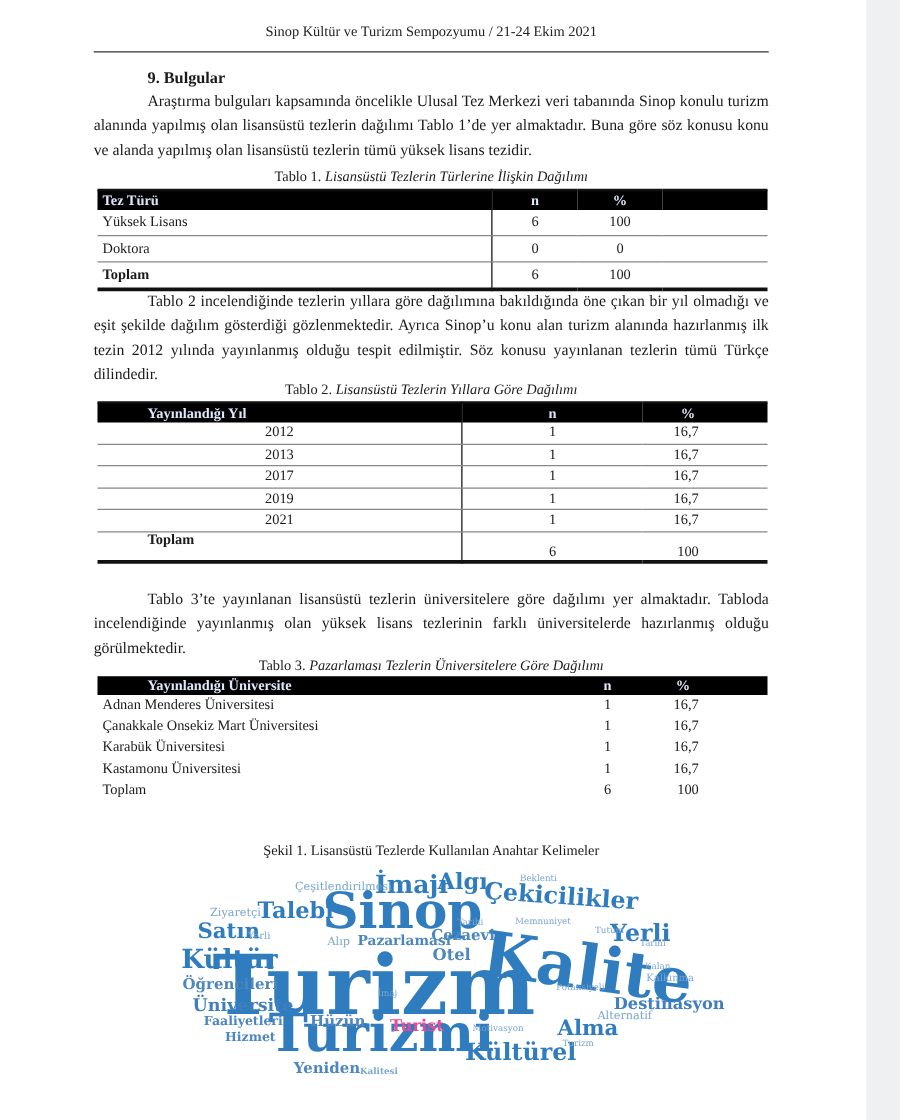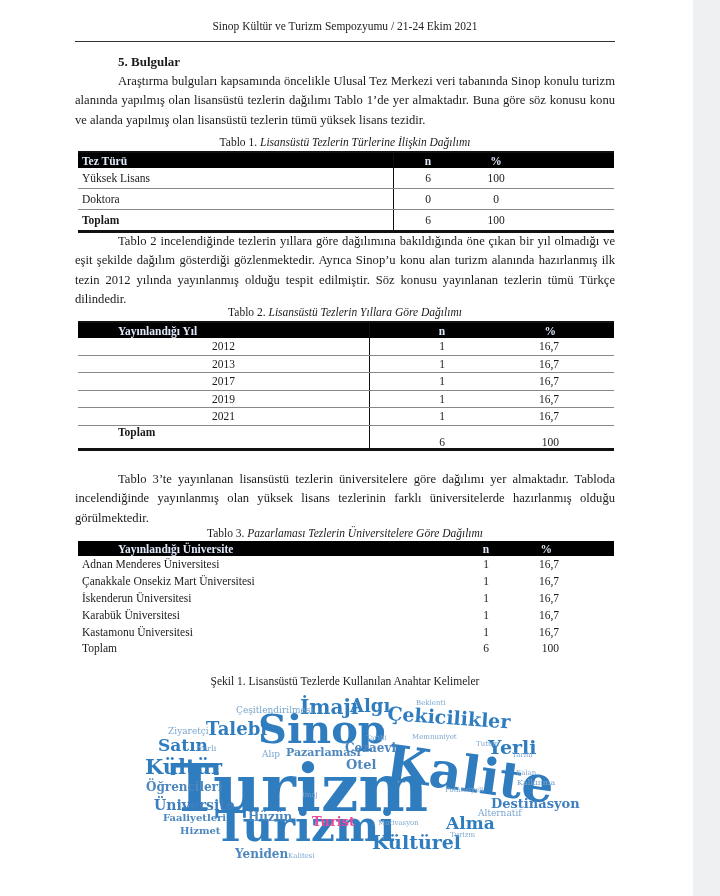--- a/index.html
+++ b/index.html
@@ -48,21 +48,21 @@
 </head>
 <body>
 
 <div class="side-strip"></div>
 
 <div class="page">
 
   <div class="header">Sinop Kültür ve Turizm Sempozyumu / 21-24 Ekim 2021</div>
   <div class="header-rule"></div>
 
-  <div class="section-title">5. Bulgular</div>
+  <div class="section-title">9. Bulgular</div>
 
   <div class="para" style="top:72px;"><span class="indent"></span><span>Araştırma bulguları kapsamında öncelikle Ulusal Tez Merkezi veri tabanında Sinop konulu turizm alanında yapılmış olan lisansüstü tezlerin dağılımı Tablo 1’de yer almaktadır. Buna göre söz konusu konu ve alanda yapılmış olan lisansüstü tezlerin tümü yüksek lisans tezidir.</span></div>
 
   <div class="caption" style="top:136px;"><span>Tablo 1.</span> <i>Lisansüstü Tezlerin Türlerine İlişkin Dağılımı</i></div>
 
   <table class="t t1">
     <tbody>
         <tr>
       <th class="c1">Tez Türü</th>
       <th class="c2" style="text-align:center">n</th>
@@ -145,25 +145,20 @@
       <th class="c2" style="text-align:center">n</th>
       <th class="c3">%</th>
     </tr>
     <tr>
           <td class="c1">Adnan Menderes Üniversitesi</td>
           <td class="c2">1</td>
           <td class="c3">16,7</td>
         </tr>
     <tr>
           <td class="c1">Çanakkale Onsekiz Mart Üniversitesi</td>
-          <td class="c2">1</td>
-          <td class="c3">16,7</td>
-        </tr>
-    <tr>
-          <td class="c1">İskenderun Üniversitesi</td>
           <td class="c2">1</td>
           <td class="c3">16,7</td>
         </tr>
     <tr>
           <td class="c1">Karabük Üniversitesi</td>
           <td class="c2">1</td>
           <td class="c3">16,7</td>
         </tr>
     <tr>
           <td class="c1">Kastamonu Üniversitesi</td>
@@ -207,21 +202,21 @@
   <span style="left:312px;top:815px;font-size:13px;color:#ec4899;">Turist</span>
   <span style="left:235px;top:848px;font-size:12px;color:#4d87be;">Yeniden</span>
   <span style="left:372px;top:833px;font-size:19px;">Kültürel</span>
   <span style="left:445px;top:797px;font-size:13px;color:#3f7fbf;margin-left:46px;">Destinasyon</span>
   <span style="left:446px;top:815px;font-size:17px;">Alma</span>
   <span class="sm" style="left:478px;top:809px;font-size:9px;">Alternatif</span>
   <span class="sm" style="left:236px;top:706px;font-size:9px;">Çeşitlendirilmesi</span>
   <span class="sm" style="left:445px;top:787px;font-size:7px;">Potansiyeli</span>
   <span class="sm" style="left:416px;top:700px;font-size:7px;">Beklenti</span>
   <span class="sm" style="left:517px;top:779px;font-size:8px;">Kalkınma</span>
-  <span class="sm" style="left:288px;top:853px;font-size:7px;">Kalitesi</span>
+  <span class="sm" style="left:288px;top:853px;font-size:7px;font-weight:bold;">Kalitesi</span>
   <span class="sm" style="left:476px;top:741px;font-size:7px;">Tutum</span>
   <span class="sm" style="left:512px;top:752px;font-size:7px;">Tarihi</span>
   <span class="sm" style="left:412px;top:734px;font-size:7px;">Memnuniyet</span>
   <span class="sm" style="left:366px;top:735px;font-size:7px;">Tarihi</span>
   <span class="sm" style="left:516px;top:770px;font-size:7px;">Kalan</span>
   <span class="sm" style="left:302px;top:792px;font-size:7px;">İmaj</span>
   <span class="sm" style="left:378px;top:820px;font-size:7px;">Motivasyon</span>
   <span class="sm" style="left:450px;top:832px;font-size:7px;">Turizm</span>
 </div>
 

